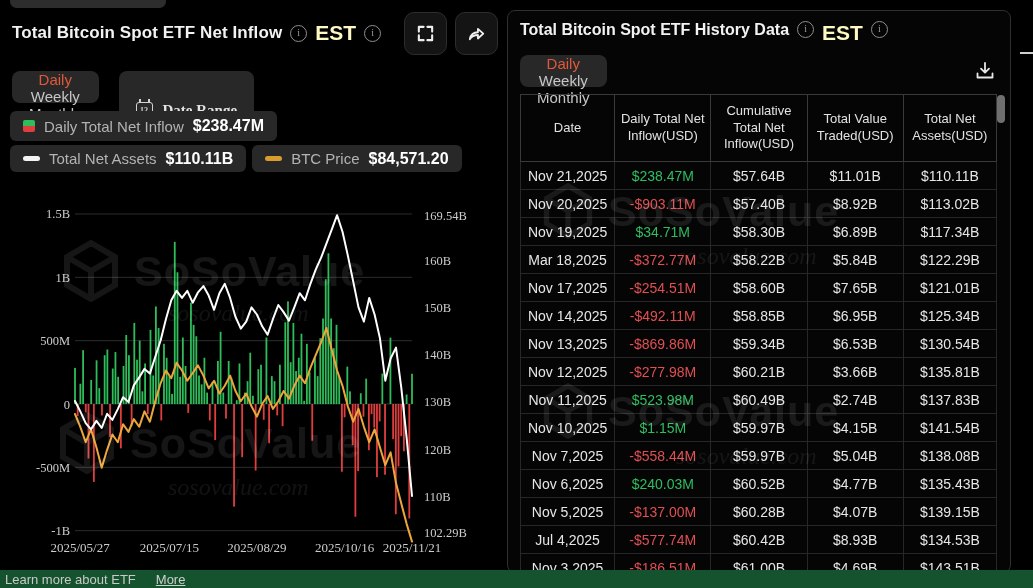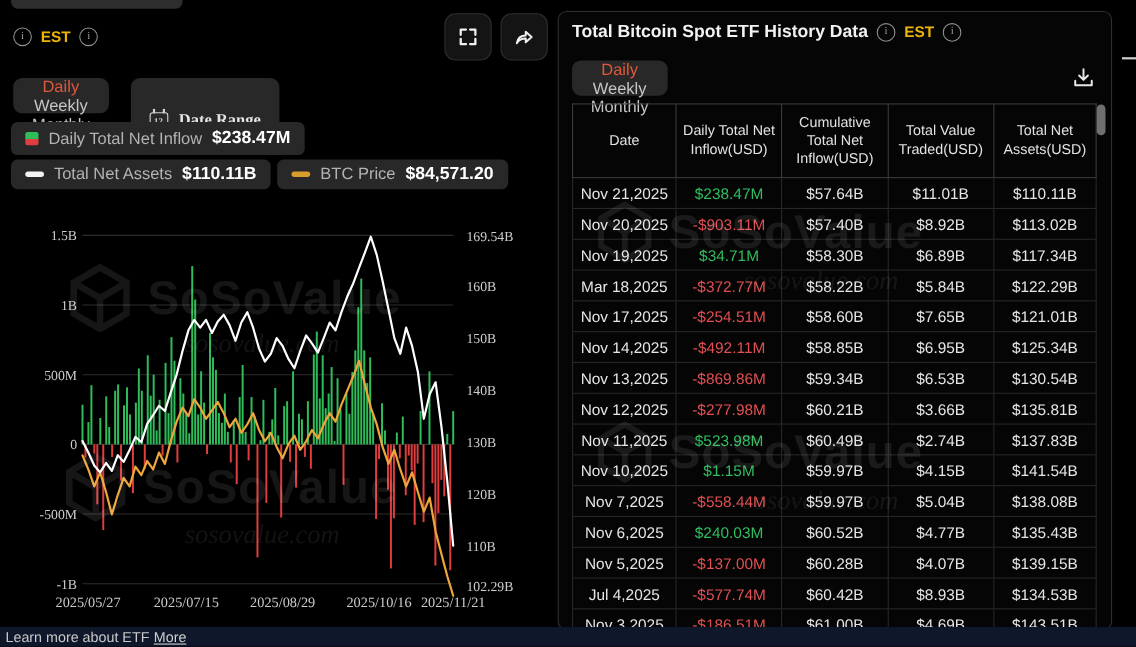--- a/index.html
+++ b/index.html
@@ -11,21 +11,21 @@
             background:#2d2d2d;border-radius:7px;}
 
   
   .left-panel{position:absolute;left:0;top:0;width:506px;height:570px;}
   .lp-header{position:absolute;left:12px;top:12px;right:8px;height:42px;
              display:flex;align-items:center;gap:8px;}
   .lp-title{font-size:17px;font-weight:700;color:#f2f2f2;letter-spacing:.1px;}
   .info-icon{width:15px;height:15px;border:1px solid #8f8f8f;border-radius:50%;
              color:#9c9c9c;font-size:10px;line-height:14px;text-align:center;
              font-family:"Liberation Serif",serif;flex:0 0 auto;}
-  .est{font-size:14px;font-weight:700;color:#eab308;}
+  .est{font-size:21px;font-weight:700;color:#fef9c3;}
   .hdr-spacer{flex:1;}
   .icon-btn{width:41px;height:41px;background:#141414;border:1px solid #2d2d2d;
             border-radius:10px;display:flex;align-items:center;justify-content:center;}
   .controls-row{position:absolute;left:12px;top:71px;display:flex;gap:20px;}
   .seg{display:inline-flex;align-items:center;background:#282828;border-radius:8px;
        height:32px;padding:0 6px;flex-direction:column;}
   .seg .tab{padding:0 11px;font-size:15px;color:#c6c6c6;cursor:pointer;}
   .seg .tab.active{color:#e2583b;}
   .date-range{display:inline-flex;align-items:flex-end;gap:10px;background:#282828;
               border-radius:8px;height:32px;padding:16px 17px;font-size:15px;
@@ -69,33 +69,34 @@
   table{position:absolute;left:12px;top:83px;width:477px;border-collapse:collapse;table-layout:fixed;}
   th{border:1px solid #3a3a3a;font-size:13px;font-weight:400;color:#e2e2e2;
      height:62px;vertical-align:middle;text-align:center;line-height:1.3;padding:2px 3px;}
   td{border:1px solid #272727;font-size:14px;color:#e6e6e6;height:27px;
      text-align:center;padding:0 2px;white-space:nowrap;}
   td.pos{color:#2fbe5f;} td.neg{color:#e14f52;}
   .tbl-thumb{position:absolute;right:5px;top:84px;width:8px;height:28px;
              background:#6f6f6f;border-radius:4px;z-index:6;}
 
   
-  .footer{position:absolute;left:0;right:0;bottom:0;height:18px;background:#0f172a;
-          display:flex;align-items:center;gap:4px;padding-left:5px;z-index:8;}
+  .footer{position:absolute;left:0;right:0;bottom:0;height:18px;background:#14532d;
+          display:flex;align-items:center;gap:20px;padding-left:5px;z-index:8;}
   .footer .learn{font-size:13px;color:#c9c9c9;}
   .footer .more{font-size:13px;color:#cfcfcf;text-decoration:underline;}
   .edge-scroll{position:absolute;right:0;top:52px;width:13px;height:2px;background:#cfcfcf;z-index:9;}
 </style>
 </head>
 <body>
 
 <div class="top-pill"></div>
 
 <div class="left-panel">
   <div class="lp-header">
+    <span class="lp-title">Total Bitcoin Spot ETF Net Inflow</span>
     <span class="info-icon">i</span>
     <span class="est">EST</span>
     <span class="info-icon">i</span>
     <span class="hdr-spacer"></span>
     <div class="icon-btn">
       <svg width="19" height="19" viewBox="0 0 20 20">
         <path d="M3 8V3h5 M12 3h5v5 M17 12v5h-5 M8 17H3v-5" fill="none" stroke="#efefef" stroke-width="2.2" stroke-linecap="round" stroke-linejoin="round"></path>
       </svg>
     </div>
     <div class="icon-btn">

